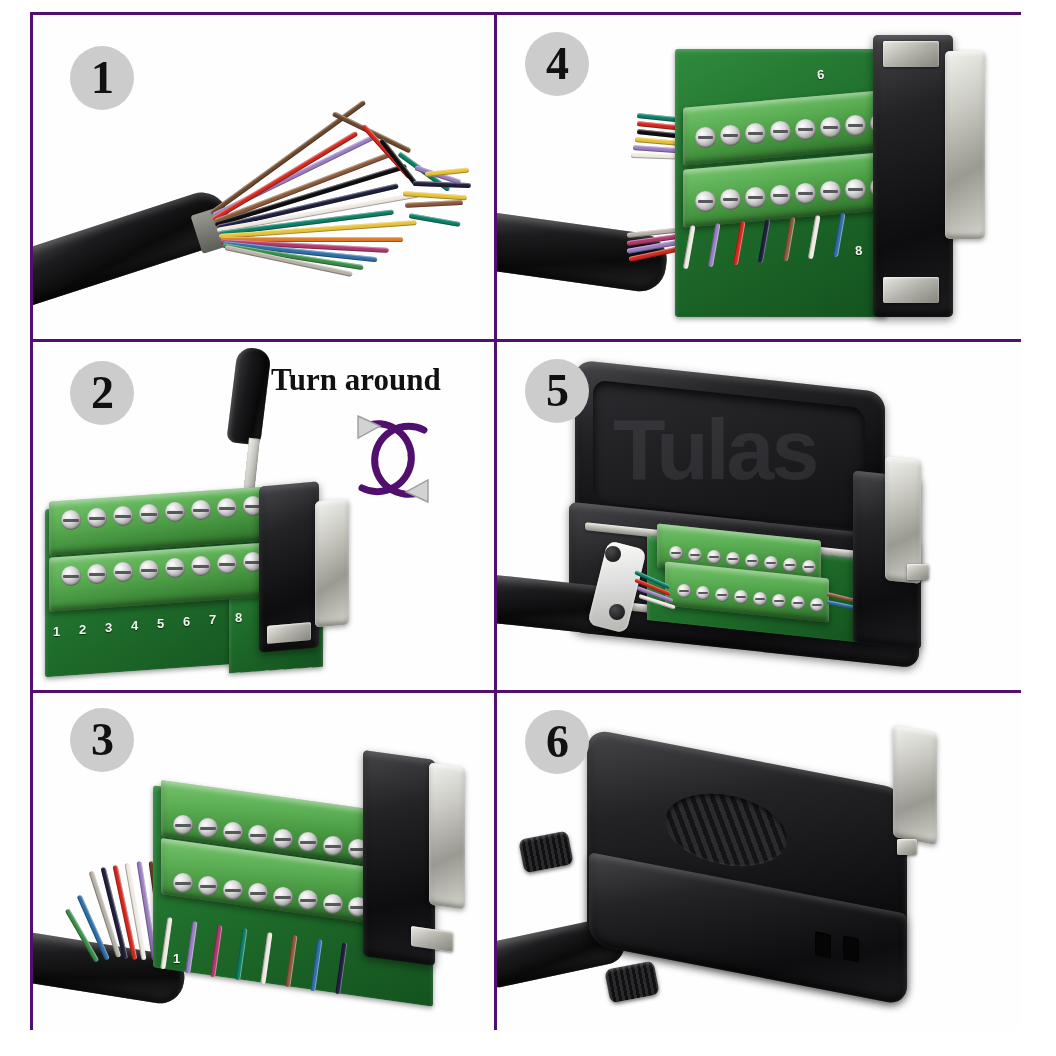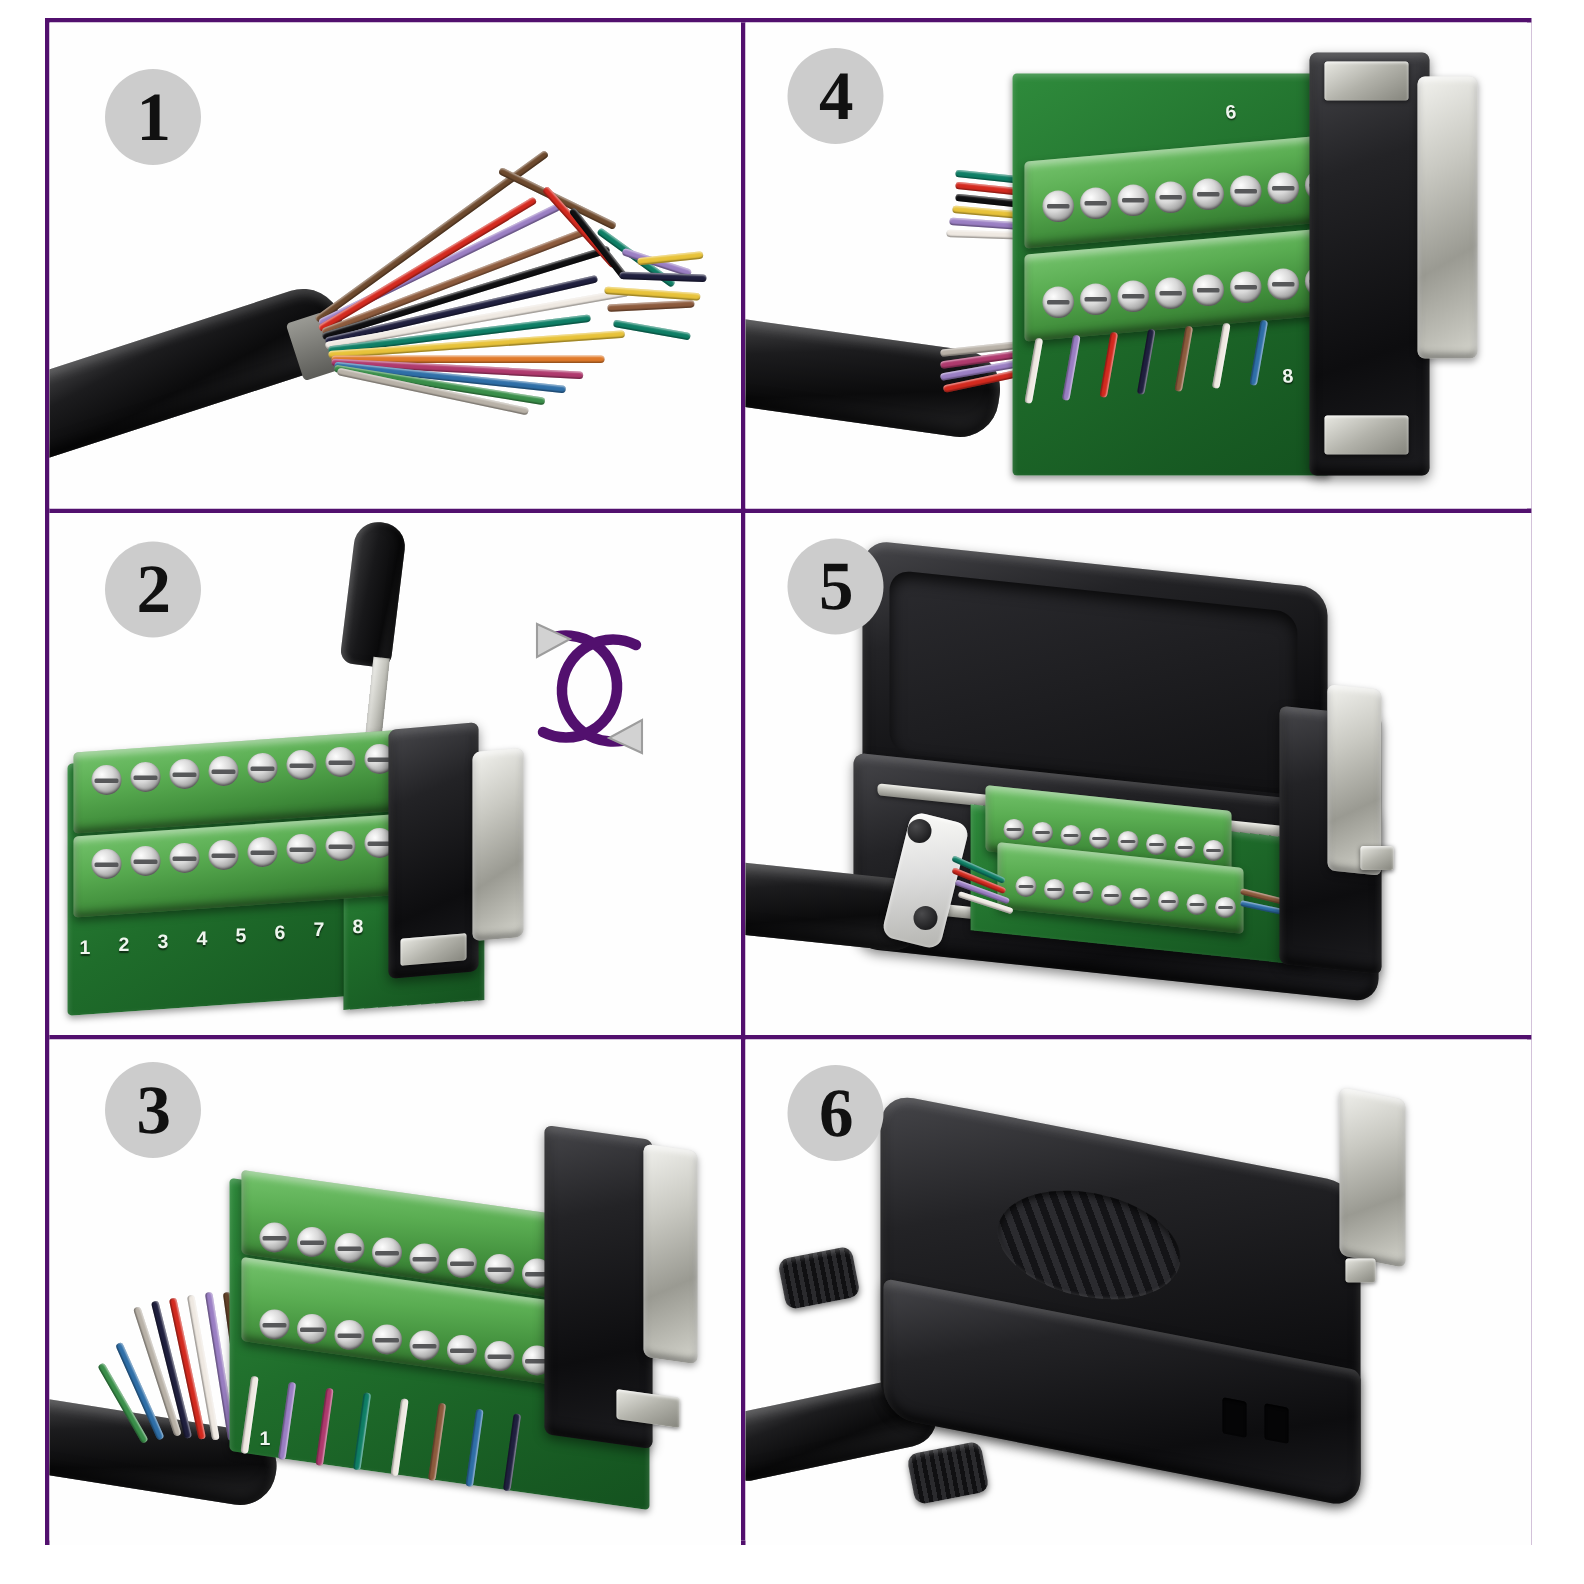--- a/index.html
+++ b/index.html
@@ -250,20 +250,21 @@
     <div class="wire" style="left:392px; top:157px; width:44px; height:5px; background:#e8c33a; transform:rotate(-6deg);"></div>
     <div class="wire" style="left:380px; top:166px; width:58px; height:5px; background:#20203f; transform:rotate(2deg);"></div>
     <div class="wire" style="left:370px; top:176px; width:64px; height:5px; background:#e8c33a; transform:rotate(4deg);"></div>
     <div class="wire" style="left:372px; top:188px; width:58px; height:5px; background:#8d5b3d; transform:rotate(-3deg);"></div>
     <div class="wire" style="left:376px; top:198px; width:52px; height:5px; background:#0f7f66; transform:rotate(10deg);"></div>
   </div>
 
   <div class="panel" style="left:33px; top:342px; width:461px; height:348px;">
     <div class="badge" style="left: 37px; top: 19px; background: rgb(204, 204, 204); color: rgb(17, 17, 17);">2</div>
 
+    <div class="turn-label" style="left:238px; top:20px;">Turn around</div>
 
     <svg class="turn-loop" style="left:305px; top:62px;" width="110" height="112" viewBox="0 0 110 112">
       <path d="M 27 22 A 34 34 0 1 1 24 84" fill="none" stroke="#52106e" stroke-width="7" stroke-linecap="round"></path>
       <path d="M 83 88 A 34 34 0 1 1 86 26" fill="none" stroke="#52106e" stroke-width="7" stroke-linecap="round"></path>
       <polygon points="20,12 42,22 20,34" fill="#d2d2d2" stroke="#9d9d9d" stroke-width="1.4"></polygon>
       <polygon points="90,98 68,88 90,76" fill="#d2d2d2" stroke="#9d9d9d" stroke-width="1.4"></polygon>
     </svg>
 
     <div class="sd-handle" style="left:199px; top:6px; width:34px; height:96px; transform:rotate(7deg);"></div>
     <div class="sd-shaft" style="left:208px; top:96px; width:11px; height:152px; transform:rotate(6deg);"></div>
@@ -417,20 +418,21 @@
 
     <div class="hood" style="left:376px; top:20px; width:80px; height:282px;"></div>
     <div class="shield" style="left:448px; top:36px; width:40px; height:188px;"></div>
     <div class="standoff" style="left:386px; top:26px; width:56px; height:26px;"></div>
     <div class="standoff" style="left:386px; top:262px; width:56px; height:26px;"></div>
   </div>
 
   <div class="panel" style="left:497px; top:342px; width:524px; height:348px;">
     <div class="badge" style="left: 28px; top: 17px; background: rgb(204, 204, 204); color: rgb(17, 17, 17);">5</div>
 
+    <div class="watermark" style="left:116px; top:58px;">Tulas</div>
 
     <div class="hood" style="left:78px; top:34px; width:310px; height:158px; transform:skewY(6deg); border-radius:18px 18px 6px 6px;"></div>
     <div style="position:absolute; left:96px; top:52px; width:272px; height:122px; transform:skewY(6deg);
                 background:linear-gradient(160deg,#2b2b2f,#111113); border-radius:14px;
                 box-shadow:inset 0 4px 10px rgba(0,0,0,0.8);"></div>
 
     <div class="hood" style="left:72px; top:178px; width:350px; height:130px; transform:skewY(6deg); border-radius:8px 8px 16px 16px;"></div>
 
     <div class="rail" style="left:88px; top:196px; width:300px; height:8px; transform:skewY(6deg);"></div>
     <div class="rail" style="left:92px; top:272px; width:296px; height:8px; transform:skewY(6deg);"></div>

